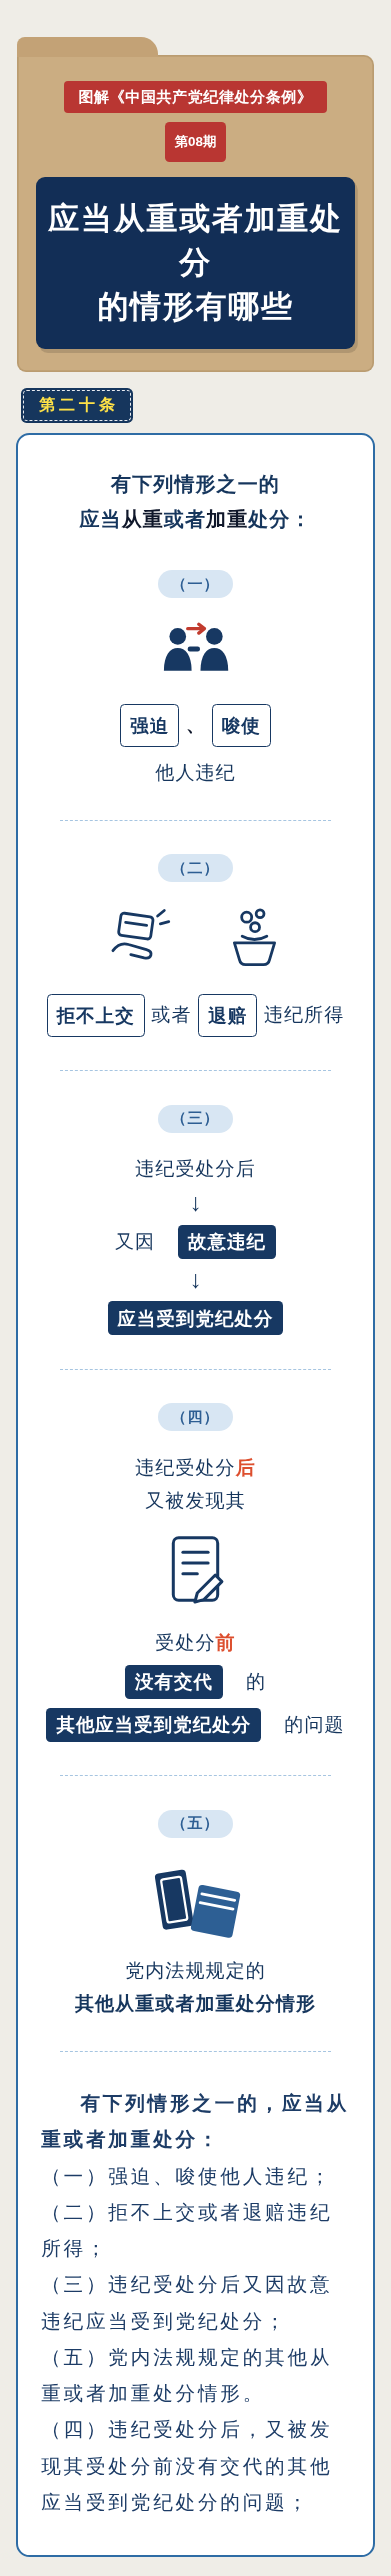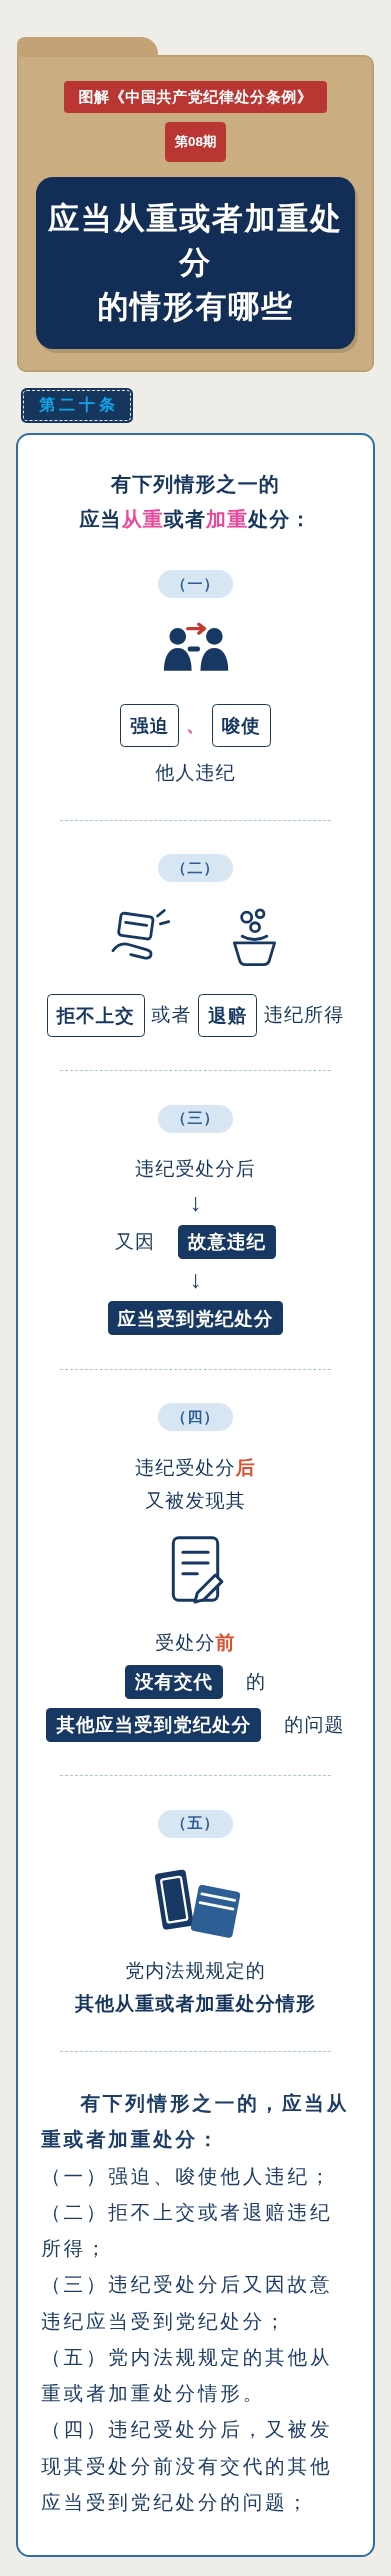--- a/index.html
+++ b/index.html
@@ -35,51 +35,51 @@
   }
   .issue-badge{
     display:table;margin:9px auto 0;
     background:#b93632;color:#ffffff;
     font-size:13.4px;font-weight:bold;
     padding:11px 10px;border-radius:4.5px;
   }
   .title-box{
     margin-top:14.5px;
     background:#122e56;color:#ffffff;
-    border-radius:17px;
+    border-radius:9px;
     padding:20px 4.5px;
     text-align:center;
     font-size:31px;font-weight:bold;letter-spacing:1.7px;line-height:1.42;
     box-shadow:2.8px 3.9px 0 rgba(0,0,0,.13);
   }
 
   
   .article-row{padding:15.7px 21px 0;}
   .article-badge{display:inline-block;background:#16365d;padding:2.2px;border-radius:5.6px;}
   .article-inner{
     display:block;border:1.1px dashed rgba(255,255,255,.9);border-radius:3.9px;
-    color:#0ea5e9;font-size:16px;font-weight:bold;letter-spacing:3.9px;
+    color:#fde047;font-size:16px;font-weight:bold;letter-spacing:3.9px;
     padding:3.9px 11.2px 3.9px 15px;
     text-align:right;
   }
 
   
   .card{
     flex:1;
     margin:10px 15.7px 19px;
     background:#ffffff;
     border:2.2px solid #2e6ca5;
     border-radius:13.4px;
     padding:32px 23.5px 35px;
     display:flex;flex-direction:column;align-items:center;justify-content:space-between;
   }
   .sec{width:100%;display:flex;flex-direction:column;align-items:center;text-align:center;}
 
   .intro-line{margin:3.9px 0;font-size:20px;font-weight:bold;color:#16365d;letter-spacing:1.1px;}
-  .red{color:#ec4899;}
+  .red{color:#0f172a;}
 
   .pill{
     background:#d8e6f3;color:#2d5e93;
     font-size:15px;font-weight:bold;letter-spacing:1.1px;
     padding:4.5px 13.4px;border-radius:558px;
     margin-bottom:23.5px;
   }
   .icon-row{display:flex;align-items:center;justify-content:center;gap:50px;}
   .tag-row{display:flex;align-items:center;justify-content:center;gap:6.7px;margin-top:21px;flex-wrap:wrap;}
   .tag-outline{

